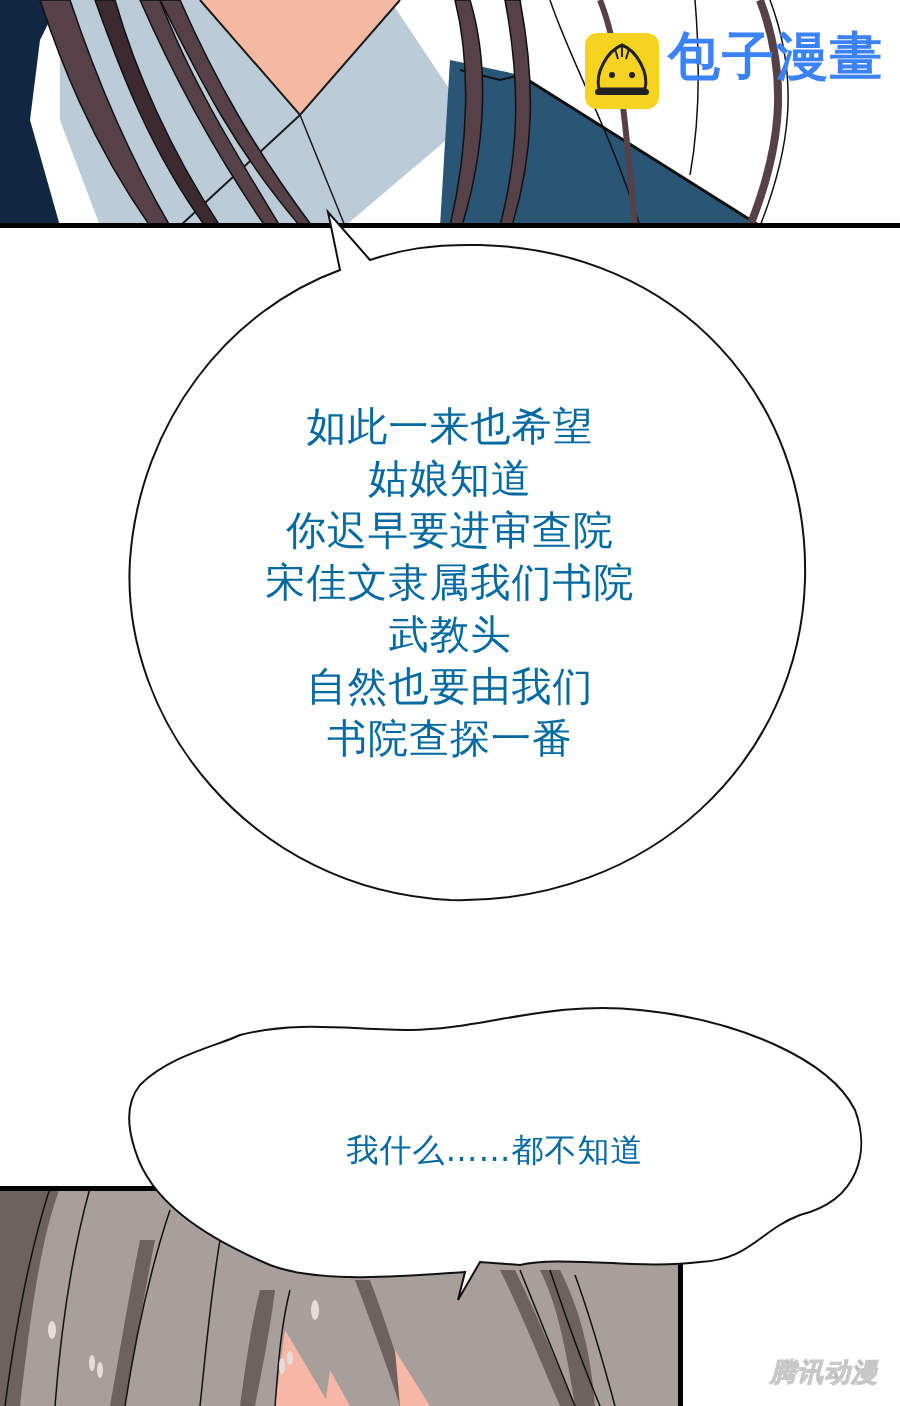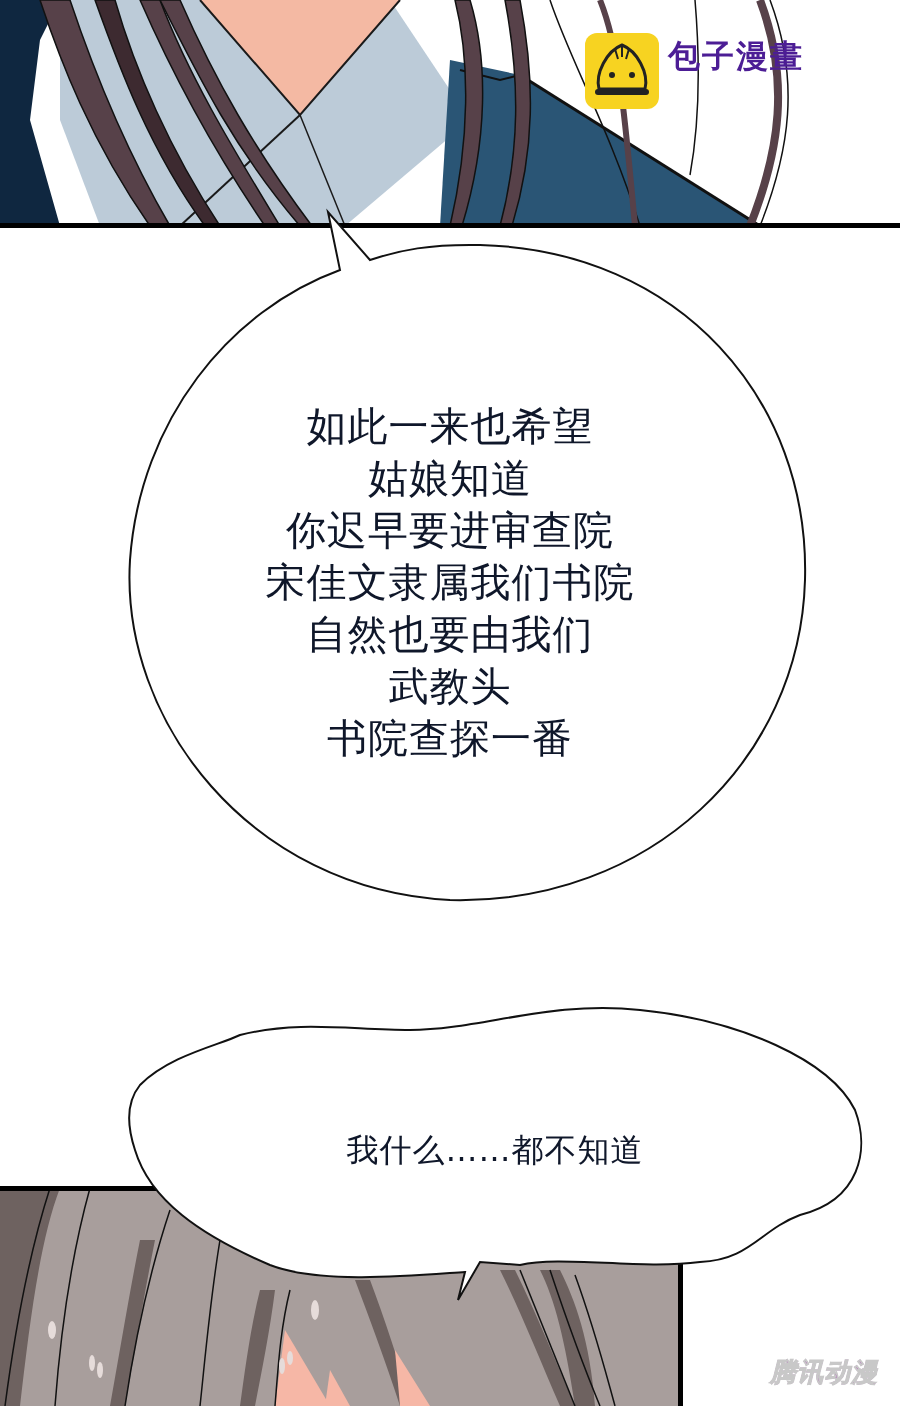--- a/index.html
+++ b/index.html
@@ -7,35 +7,35 @@
       width: 900px; height: 1406px;
       background: #ffffff;
       overflow: hidden;
       font-family: "DejaVu Sans", "Liberation Sans", sans-serif;
     }
     .page { position: relative; width: 900px; height: 1406px; background: #fff; }
     .layer { position: absolute; left: 0; top: 0; }
     .bubble-text {
       position: absolute;
       text-align: center;
-      color: #0f172a;
+      color: #0369a1;
       font-size: 40px;
       line-height: 52px;
       letter-spacing: 1px;
       white-space: nowrap;
     }
     .bubble-text span { display: block; }
     .wm-logo {
       position: absolute; left: 585px; top: 33px;
       width: 74px; height: 76px;
       background: #f7d321; border-radius: 12px;
     }
     .wm-title {
       position: absolute; left: 668px; top: 30px;
-      font-size: 32px; color: #4c1d95; letter-spacing: 2px; line-height: 52px;
+      font-size: 52px; color: #3b82f6; letter-spacing: 2px; line-height: 52px;
       font-weight: bold;
     }
     .wm-url {
       position: absolute; left: 664px; top: 80px;
       font-size: 30px; color: #d2d2d2; line-height: 36px;
       font-family: "Liberation Sans", sans-serif;
     }
     .wm-tencent {
       position: absolute; left: 770px; top: 1355px;
       font-size: 26px; font-weight: bold; font-style: italic;
@@ -93,22 +93,22 @@
   <div class="wm-title">包子漫畫</div>
 
   <svg class="layer" width="900" height="920" viewBox="0 0 900 920">
     <path d="M340,270 C230,310 140,420 130,560 C120,720 250,890 450,900 C650,905 800,760 805,580 C810,400 680,250 480,245 C430,244 400,250 370,260 L328,212 Z" fill="#ffffff" stroke="#111" stroke-width="2"></path>
   </svg>
   <div class="bubble-text" style="left:240px; top:400px; width:420px;">
     <span>如此一来也希望</span>
     <span>姑娘知道</span>
     <span>你迟早要进审查院</span>
     <span>宋佳文隶属我们书院</span>
+    <span>武教头</span>
     <span>自然也要由我们</span>
-    <span>武教头</span>
     <span>书院查探一番</span>
   </div>
 
   <svg class="layer" style="top:1180px" width="900" height="226" viewBox="0 0 900 226">
     <rect x="0" y="0" width="900" height="226" fill="#ffffff"></rect>
 
     <path d="M0,8 L680,8 L680,226 L0,226 Z" fill="#a89e9c"></path>
 
     <path d="M0,8 L60,8 C40,60 30,140 20,226 L0,226 Z" fill="#6e6260"></path>
     <path d="M140,60 C130,110 120,170 110,226 L125,226 C135,170 145,110 155,60 Z" fill="#6e6260"></path>

